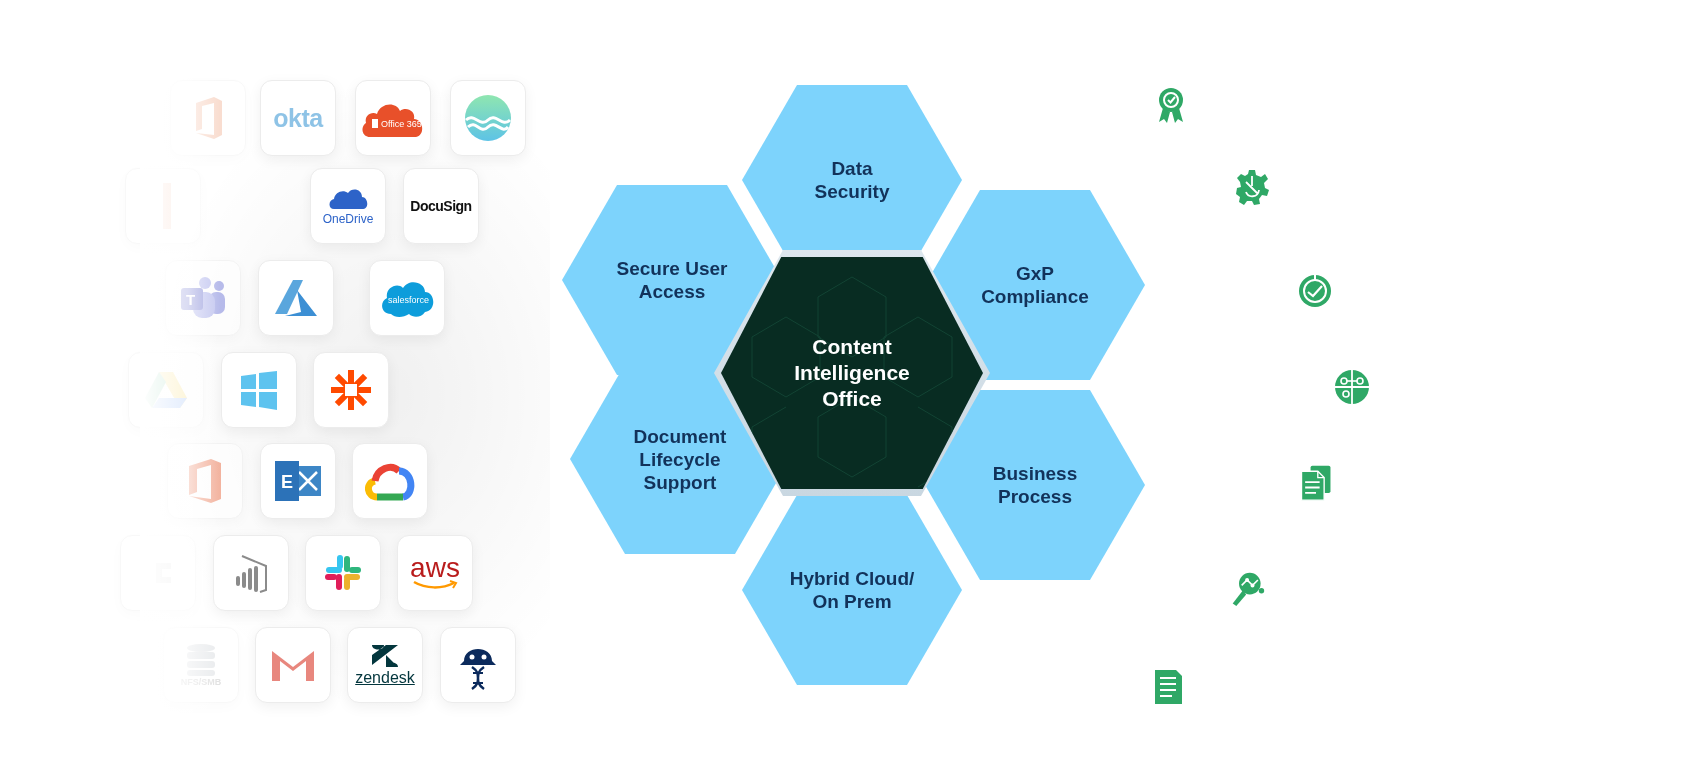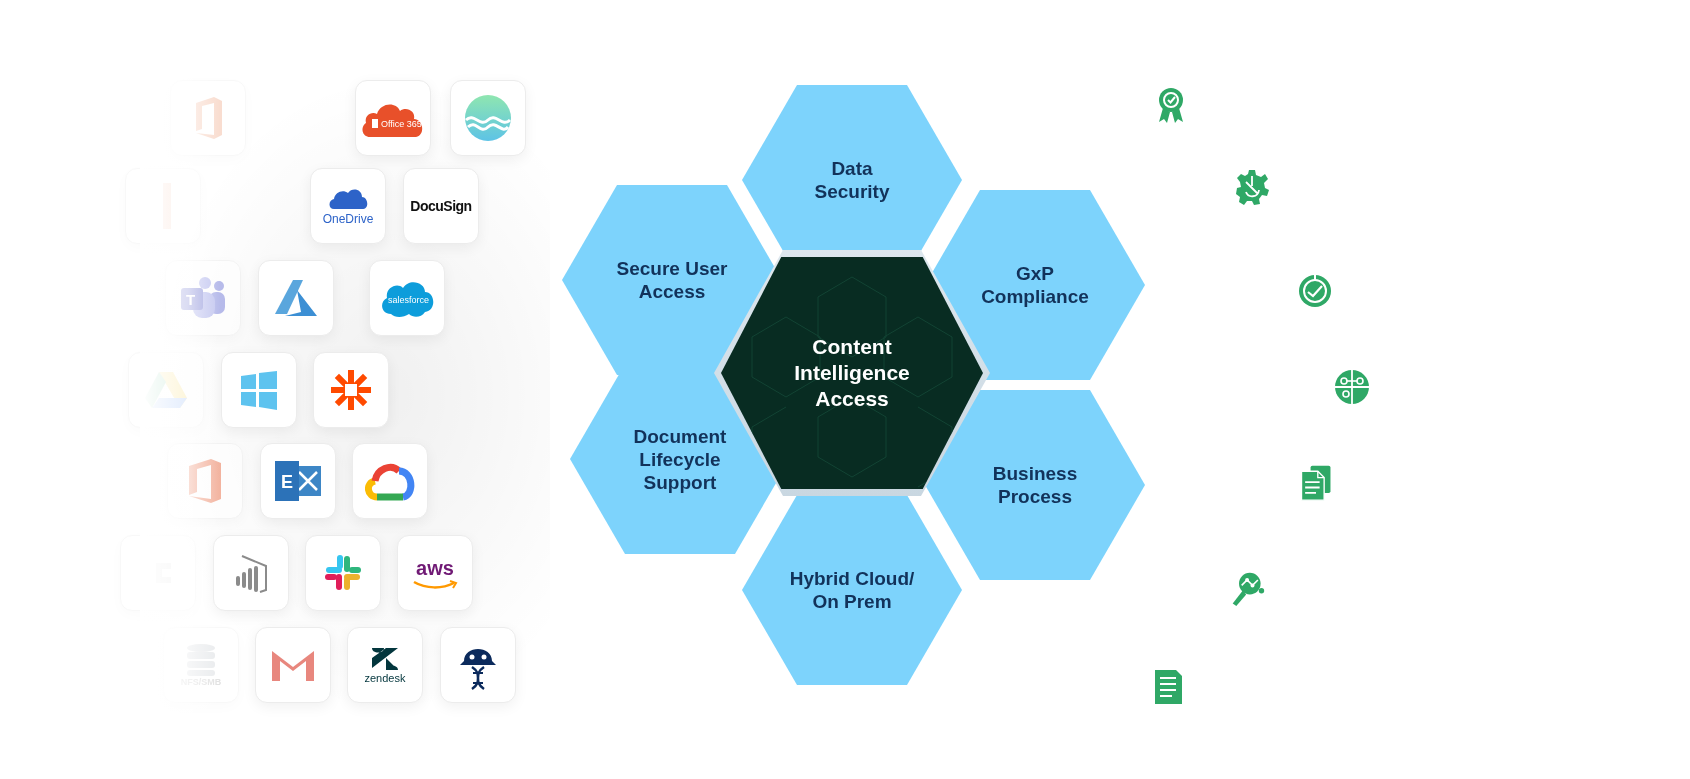--- a/index.html
+++ b/index.html
@@ -39,20 +39,23 @@
 
 <div class="stage">
 
   <div class="tile-bg"></div>
 
   <div class="tile faded" style="left:170px;top:80px;">
     <svg width="40" height="46" viewBox="0 0 40 46">
       <path d="M8 8 L26 2 L34 6 L34 40 L26 44 L8 38 L26 40 L26 8 L14 11 L14 34 L8 36 Z" fill="#f0a07a"></path>
     </svg>
   </div>
+  <div class="tile" style="left:260px;top:80px;">
+    <span class="txt" style="color:#8ec3e6;font-size:25px;font-weight:700;letter-spacing:-0.5px;">okta</span>
+  </div>
   <div class="tile" style="left:355px;top:80px;">
     <svg width="66" height="42" viewBox="0 0 66 42">
       <path d="M10 40 C2 40 0 30 6 26 C4 18 12 14 17 17 C20 6 36 4 40 14 C46 9 56 14 54 22 C63 22 66 38 56 40 Z" fill="#e8502a"></path>
       <rect x="12" y="22" width="6" height="9" fill="#fff"></rect>
       <text x="21" y="30" font-family="Liberation Sans, sans-serif" font-size="9" fill="#fff">Office 365</text>
     </svg>
   </div>
   <div class="tile" style="left:450px;top:80px;">
     <svg width="48" height="48" viewBox="0 0 48 48">
       <defs>
@@ -171,21 +174,21 @@
       <rect x="14" y="2" width="6" height="14" rx="3" fill="#36c5f0"></rect>
       <rect x="21" y="3" width="6" height="16" rx="3" fill="#2eb67d"></rect>
       <rect x="26" y="14" width="12" height="6" rx="3" fill="#2eb67d"></rect>
       <rect x="21" y="21" width="16" height="6" rx="3" fill="#ecb22e"></rect>
       <rect x="21" y="24" width="6" height="13" rx="3" fill="#ecb22e"></rect>
       <rect x="13" y="21" width="6" height="16" rx="3" fill="#e01e5a"></rect>
       <rect x="2" y="21" width="12" height="6" rx="3" fill="#e01e5a"></rect>
     </svg>
   </div>
   <div class="tile" style="left:397px;top:535px;">
-    <span style="color:#701a75;font-size:20px;line-height:24px;font-weight:bold;">aws</span>
+    <span style="color:#b91c1c;font-size:28px;line-height:24px;">aws</span>
     <svg width="46" height="10" viewBox="0 0 46 10">
       <path d="M2 2 C14 9 30 9 42 3" stroke="#ff9900" stroke-width="2.5" fill="none"></path>
       <path d="M38 1 L44 3 L41 8" stroke="#ff9900" stroke-width="2" fill="none"></path>
     </svg>
   </div>
 
   <div class="tile faded" style="left:163px;top:627px;">
     <svg width="30" height="34" viewBox="0 0 30 34">
       <ellipse cx="15" cy="5" rx="14" ry="4" fill="#c3c8cc"></ellipse>
       <rect x="1" y="9" width="28" height="7" rx="3" fill="#c3c8cc"></rect>
@@ -196,21 +199,21 @@
   </div>
   <div class="tile" style="left:255px;top:627px;">
     <svg width="46" height="36" viewBox="0 0 46 36">
       <path d="M2 4 L2 34 L10 34 L10 14 L23 24 L36 14 L36 34 L44 34 L44 4 L23 20 Z" fill="#e8877e"></path>
     </svg>
   </div>
   <div class="tile" style="left:347px;top:627px;">
     <svg width="30" height="26" viewBox="0 0 30 26">
       <path d="M2 2 C2 8 14 8 14 2 Z M16 2 L28 2 L2 22 L2 12 Z M16 24 L16 12 L28 24 Z M16 24 C16 18 28 18 28 24 Z" fill="#03363d"></path>
     </svg>
-    <span style="color:#03363d;font-size:11px;">zendesk</span>
+    <span style="color:#03363d;font-size:16px;text-decoration:underline;">zendesk</span>
   </div>
   <div class="tile" style="left:440px;top:627px;">
     <svg width="40" height="52" viewBox="0 0 40 52">
       <path d="M6 22 C6 6 34 6 34 22 L38 26 L2 26 Z" fill="#0b2a5c"></path>
       <circle cx="14" cy="18" r="2.5" fill="#fff"></circle>
         <circle cx="26" cy="18" r="2.5" fill="#fff"></circle>
       <path d="M14 28 C26 36 14 42 26 50 M26 28 C14 36 26 42 14 50" stroke="#0b2a5c" stroke-width="2.5" fill="none"></path>
       <path d="M15 34 L25 34 M15 44 L25 44" stroke="#0b2a5c" stroke-width="2"></path>
     </svg>
   </div>
@@ -250,21 +253,21 @@
         <path d="M131 20 L165 40 L165 80 L131 100 L97 80 L97 40 Z"></path>
         <path d="M197 60 L231 80 L231 120 L197 140 L163 120 L163 80 Z"></path>
         <path d="M65 60 L99 80 L99 120 L65 140 L31 120 L31 80 Z"></path>
         <path d="M131 140 L165 160 L165 200 L131 220 L97 200 L97 160 Z"></path>
         <path d="M197 150 L231 170 L231 210 L197 230"></path>
         <path d="M65 150 L31 170 L31 210"></path>
       </g>
     </svg>
     <span class="lbl">Content
 Intelligence
-Access</span>
+Office</span>
   </div>
 
   <svg class="gicon" style="left:1153px;top:86px;" viewBox="0 0 36 38">
     <circle cx="18" cy="14" r="12" fill="#2fa866"></circle>
     <circle cx="18" cy="14" r="7" fill="none" stroke="#fff" stroke-width="2"></circle>
     <path d="M15 14 L17.5 16.5 L22 11" stroke="#fff" stroke-width="2" fill="none"></path>
     <path d="M10 22 L6 36 L11 33 L14 37 L17 26 Z M26 22 L30 36 L25 33 L22 37 L19 26 Z" fill="#2fa866"></path>
   </svg>
   <svg class="gicon" style="left:1234px;top:168px;" viewBox="0 0 36 38">
     <path d="M15 2 L21 2 L22 7 L27 9 L31 6 L34 11 L30 15 L31 20 L35 22 L33 28 L28 27 L25 31 L26 36 L20 37 L18 33 L13 33 L10 37 L5 34 L6 29 L2 26 L3 20 L7 19 L6 14 L3 10 L7 6 L11 8 L14 6 Z" fill="#2fa866"></path>

